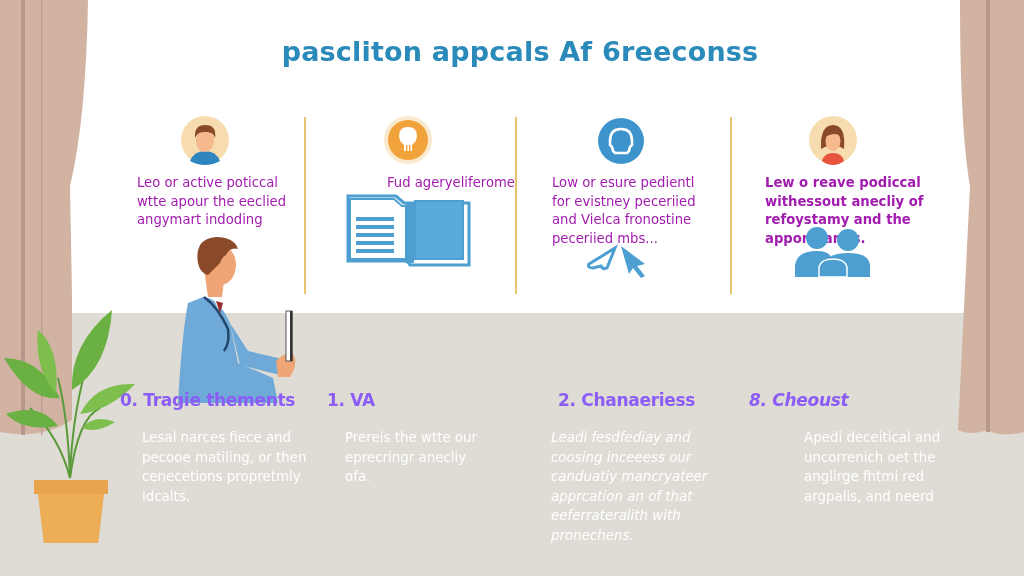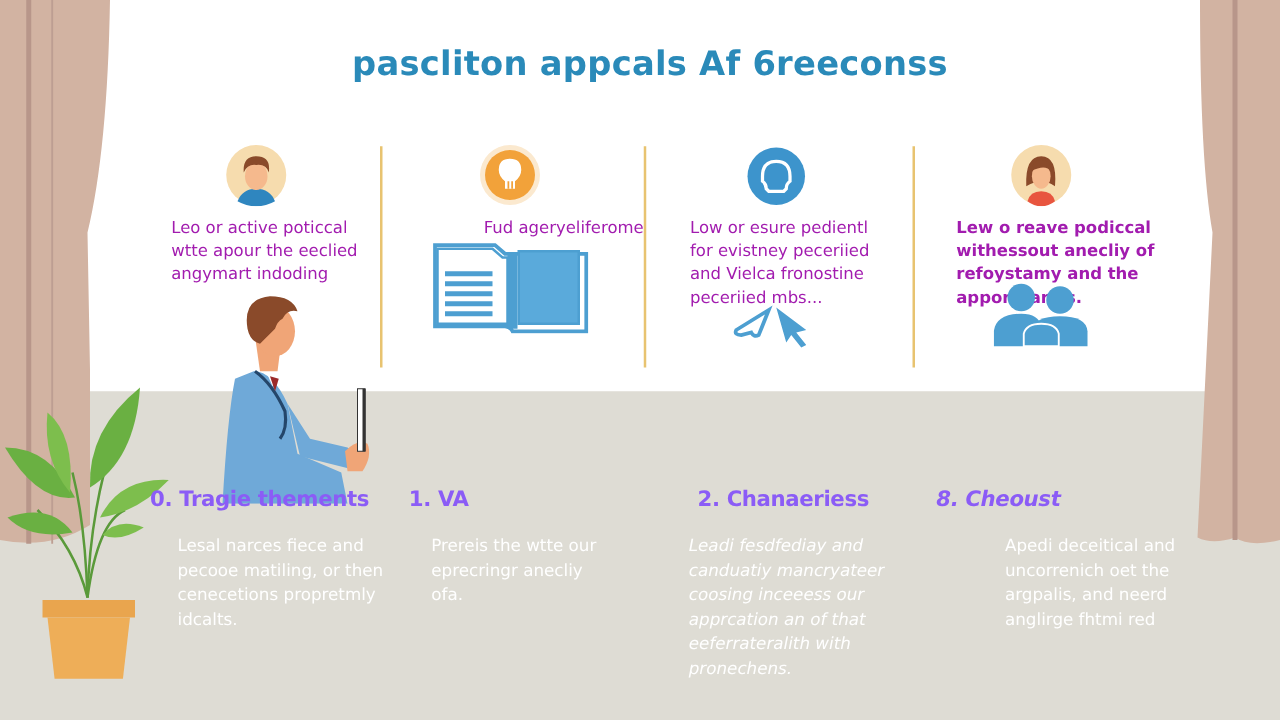--- a/index.html
+++ b/index.html
@@ -203,29 +203,29 @@
     <div>Prereis the wtte our</div>
     <div>eprecringr anecliy</div>
     <div>ofa.</div>
   </div>
 </div>
 
 <div>
   <div class="bottom-heading" style="left:530px;margin-left:28px;">2. Chanaeriess</div>
   <div class="bottom-text" style="left:551px;font-style:italic;">
     <div>Leadi fesdfediay and</div>
+    <div>coosing inceeess our</div>
     <div>canduatiy mancryateer</div>
-    <div>coosing inceeess our</div>
     <div>apprcation an of that</div>
     <div>eeferrateralith with</div>
     <div>pronechens.</div>
   </div>
 </div>
 
 <div>
   <div class="bottom-heading" style="left:749px;font-style:italic;">8. Cheoust</div>
   <div class="bottom-text" style="left:788px;margin-left:16px;">
     <div>Apedi deceitical and</div>
     <div>uncorrenich oet the</div>
+    <div>anglirge fhtmi red</div>
     <div>argpalis, and neerd</div>
-    <div>anglirge fhtmi red</div>
   </div>
 </div>
 
 </body></html>

